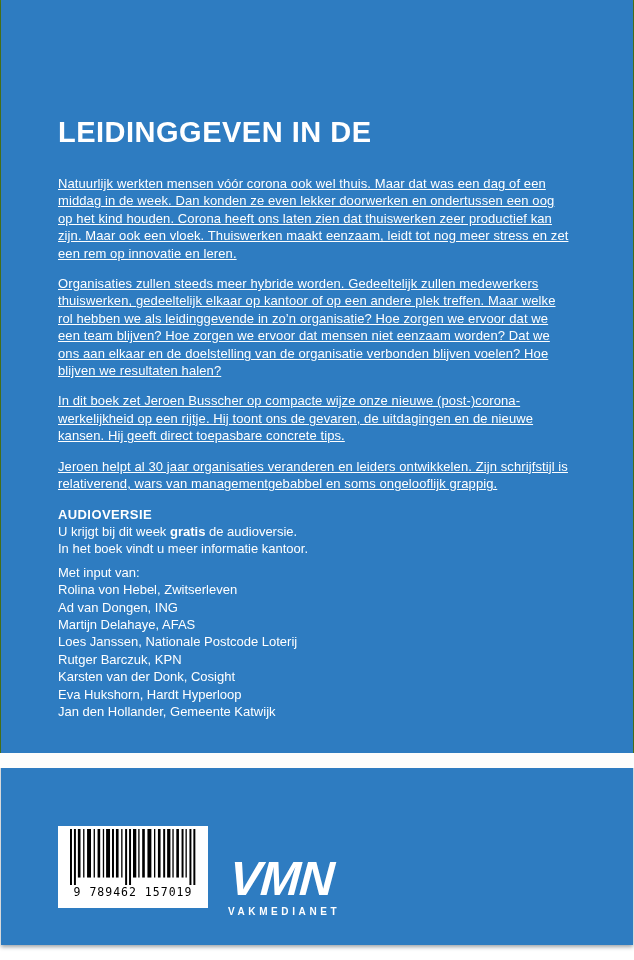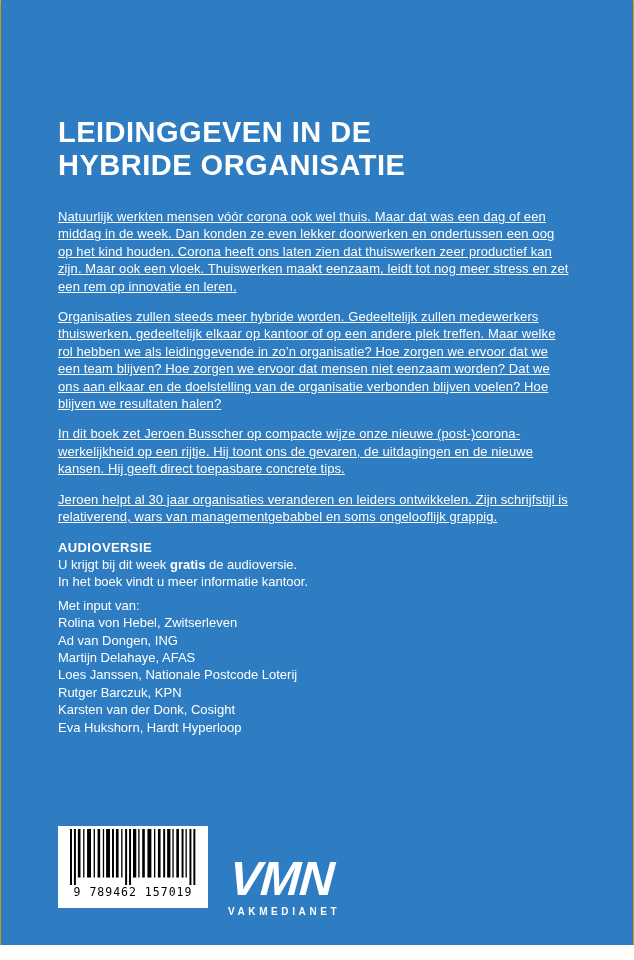--- a/index.html
+++ b/index.html
@@ -3,21 +3,21 @@
 <meta charset="utf-8">
 <style>
   html,body{margin:0;padding:0;}
   body{
     width:634px;height:960px;overflow:hidden;
     background:#ffffff;
     font-family:"Liberation Sans",sans-serif;
     -webkit-font-smoothing:antialiased;
   }
   .page{
-    position:relative;width:634px;height:960px;background:#eab308;
+    position:relative;width:634px;height:768px;background:#4d7c0f;
   }
   .cover{
     position:absolute;left:1px;top:0;width:632px;height:945px;
     background:#2e7cc1;
     box-shadow:0 2px 4px rgba(40,50,60,.45);
     color:#ffffff;
   }
   .content{
     position:absolute;left:57px;top:116px;width:521px;
   }
@@ -67,21 +67,20 @@
 </head>
 <body>
 
 <div class="page">
   <div class="cover">
 
     <div class="content">
 
       <h1 class="title">
         <span>LEIDINGGEVEN IN DE</span>
-        <span>HYBRIDE ORGANISATIE</span>
       </h1>
 
       <div class="body-copy">
         <p>Natuurlijk werkten mensen vóór corona ook wel thuis. Maar dat was een dag of een middag in de week. Dan konden ze even lekker doorwerken en ondertussen een oog op het kind houden. Corona heeft ons laten zien dat thuiswerken zeer productief kan zijn. Maar ook een vloek. Thuiswerken maakt eenzaam, leidt tot nog meer stress en zet een rem op innovatie en leren.</p>
         <p>Organisaties zullen steeds meer hybride worden. Gedeeltelijk zullen medewerkers thuiswerken, gedeeltelijk elkaar op kantoor of op een andere plek treffen. Maar welke rol hebben we als leidinggevende in zo’n organisatie? Hoe zorgen we ervoor dat we een team blijven? Hoe zorgen we ervoor dat mensen niet eenzaam worden? Dat we ons aan elkaar en de doelstelling van de organisatie verbonden blijven voelen? Hoe blijven we resultaten halen?</p>
         <p>In dit boek zet Jeroen Busscher op compacte wijze onze nieuwe (post-)corona-werkelijkheid op een rijtje. Hij toont ons de gevaren, de uitdagingen en de nieuwe kansen. Hij geeft direct toepasbare concrete tips.</p>
         <p>Jeroen helpt al 30 jaar organisaties veranderen en leiders ontwikkelen. Zijn schrijfstijl is relativerend, wars van managementgebabbel en soms ongelooflijk grappig.</p>
       </div>
 
       <div class="audio">
@@ -92,20 +91,21 @@
 
       <div class="credits">
         <p class="credits-intro">Met input van:</p>
         <div class="credit-name">Rolina von Hebel, Zwitserleven</div>
         <div class="credit-name">Ad van Dongen, ING</div>
         <div class="credit-name">Martijn Delahaye, AFAS</div>
         <div class="credit-name">Loes Janssen, Nationale Postcode Loterij</div>
         <div class="credit-name">Rutger Barczuk, KPN</div>
         <div class="credit-name">Karsten van der Donk, Cosight</div>
         <div class="credit-name">Eva Hukshorn, Hardt Hyperloop</div>
+        <div class="credit-name">Jan den Hollander, Gemeente Katwijk</div>
       </div>
 
     </div>
 
     <div class="barcode">
       <svg viewBox="0 0 96 60" preserveAspectRatio="none" fill="#000000" xmlns="http://www.w3.org/2000/svg">
         <rect x="0" y="0" width="1.5" height="60"></rect>
         <rect x="3" y="0" width="1.5" height="60"></rect>
         <rect x="6" y="0" width="2" height="52"></rect>
         <rect x="10" y="0" width="1" height="52"></rect>

